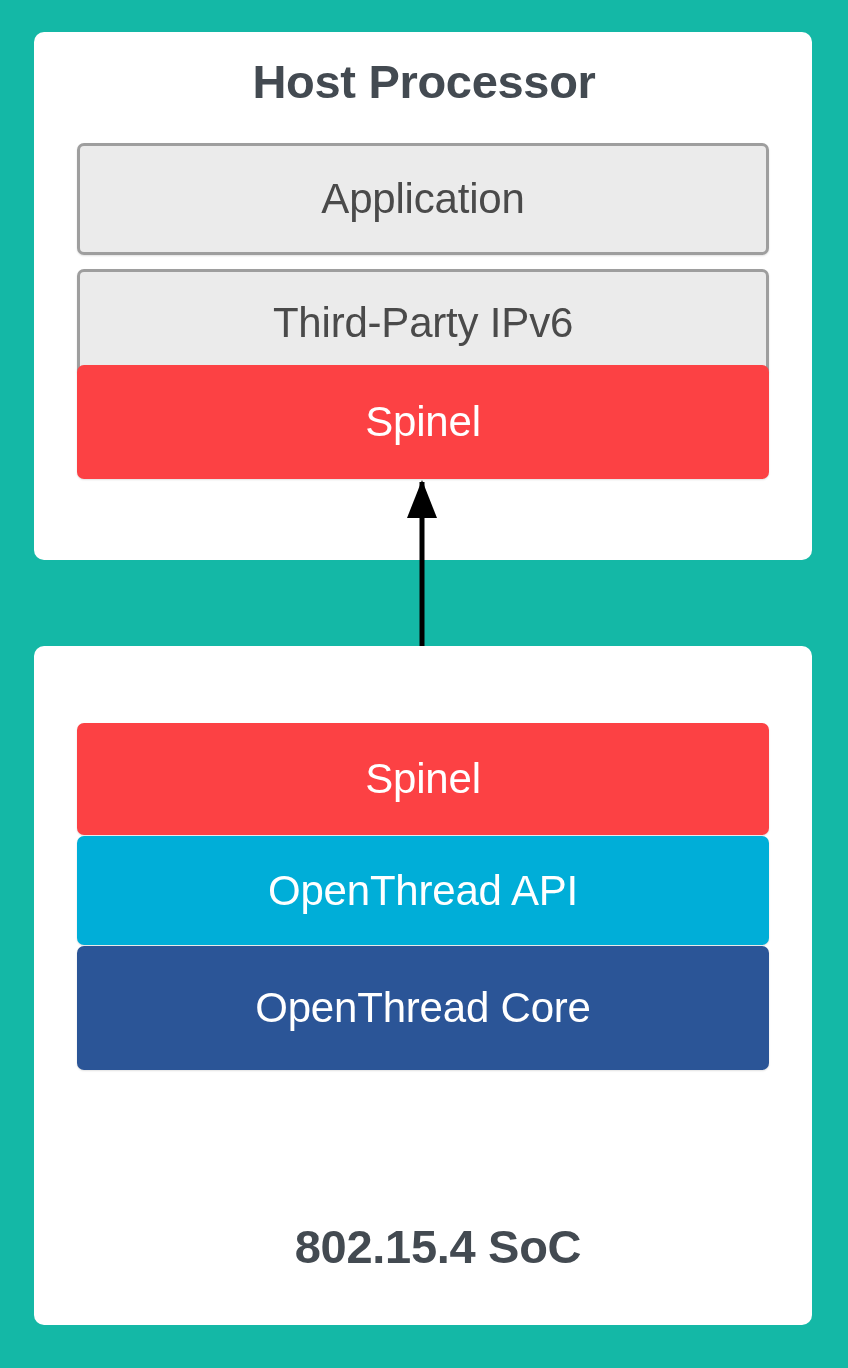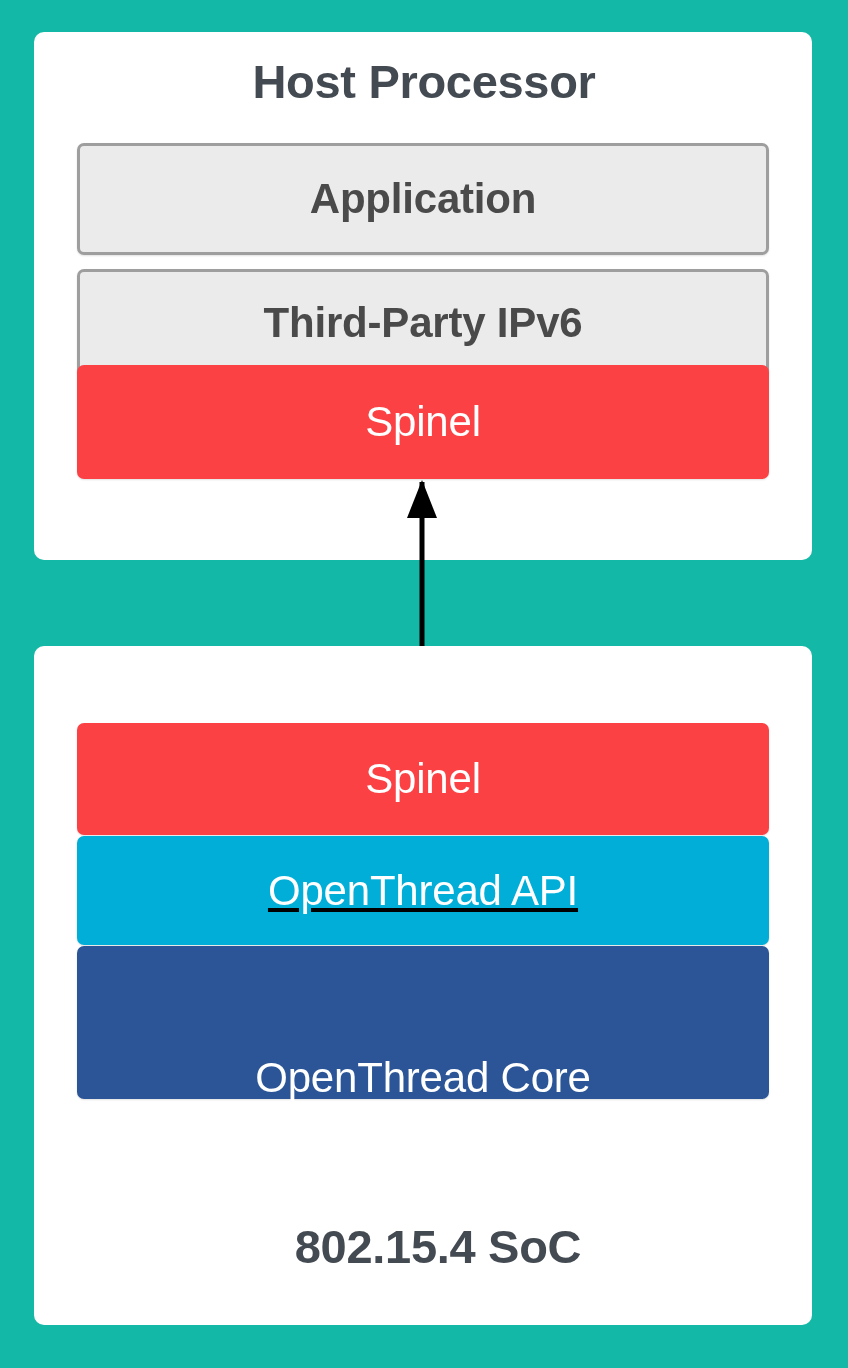--- a/index.html
+++ b/index.html
@@ -73,40 +73,39 @@
   }
   .layer .layer-label {
     font-size: 42px;
     line-height: 1;
     letter-spacing: -0.2px;
   }
 
   .layer-grey {
     background: #ebebeb;
     border: 3px solid #9e9e9e;
-    font-weight: bold;
   }
   .layer-grey .layer-label { color: #4a4a4a; }
 
   .layer-red   { background: #fc4144; text-align: center; }
   .layer-cyan  { background: #00aed8; }
   .layer-navy  { background: #2b5597; }
   .layer-red .layer-label,
   .layer-cyan .layer-label,
   .layer-navy .layer-label { color: #ffffff; }
 
   
   .host-app    { top: 143px;  height: 112px; }
   .host-ipv6   { top: 269px;  height: 108px; }
   .host-spinel { top: 365px;  height: 114px; }
 
   
   .soc-spinel  { top: 723px;  height: 112px; }
-  .soc-api     { top: 836px;  height: 109px; text-decoration: underline; }
-  .soc-core    { top: 946px;  height: 153px; align-items: flex-end; }
+  .soc-api     { top: 836px;  height: 109px; }
+  .soc-core    { top: 946px;  height: 124px; }
   .soc-drivers { top: 1100px; height: 112px; }
 
   
   .connector {
     position: absolute;
     left: 396px;
     top: 478px;
     width: 52px;
     height: 248px;
   }

